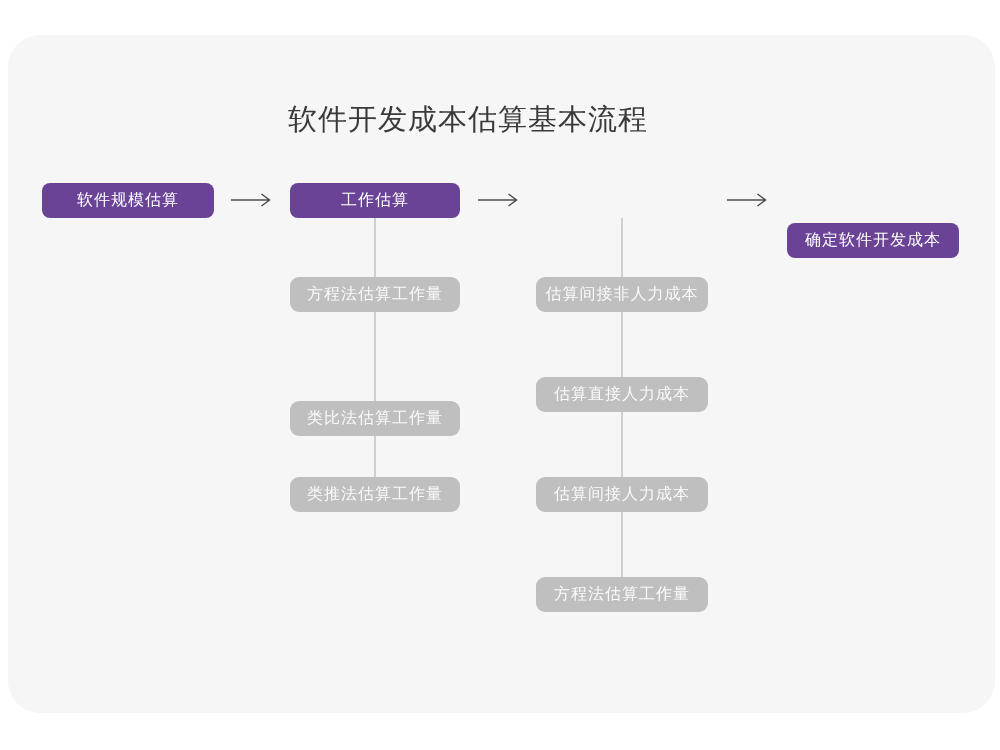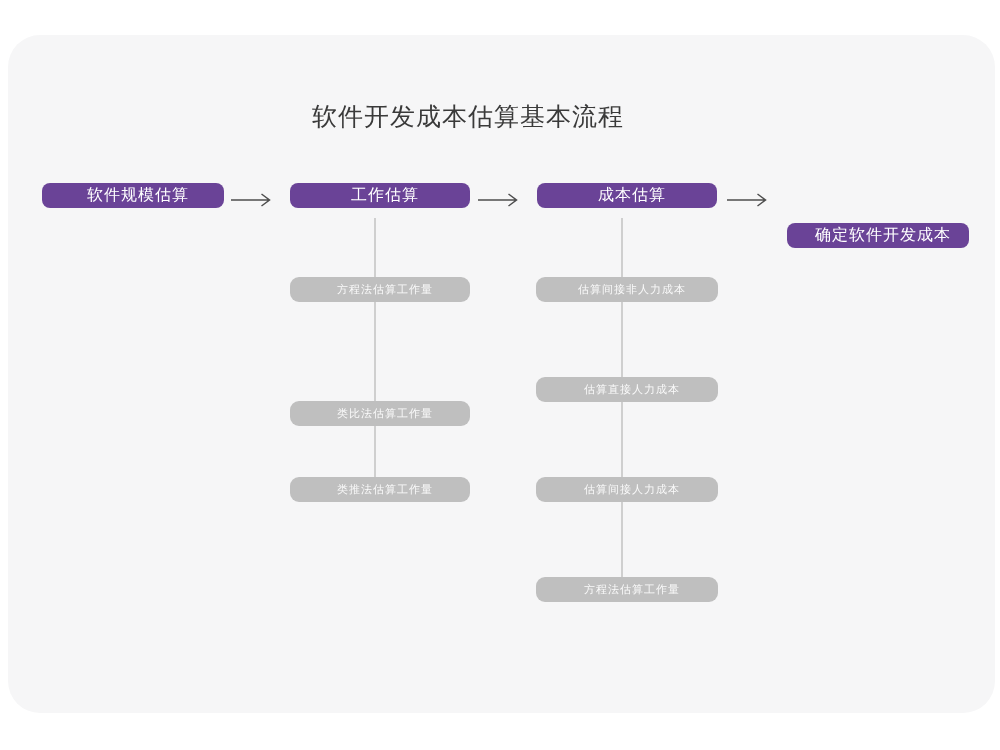--- a/index.html
+++ b/index.html
@@ -16,46 +16,45 @@
     left: 8px; top: 35px;
     width: 987px; height: 678px;
     background: #f6f6f7;
     border-radius: 32px;
   }
   .title {
     position: absolute;
     left: 0; top: 100px;
     width: 936px;
     text-align: center;
-    font-size: 25px;
+    font-size: 29px;
     font-weight: 500;
     letter-spacing: 1px;
     color: #3a3a3a;
   }
   .box {
     position: absolute;
-    height: 25px;
+    height: 35px;
     display: flex;
     align-items: center;
     justify-content: center;
     color: #ffffff;
     font-size: 16px;
     letter-spacing: 1px;
     white-space: nowrap;
     z-index: 2;
-    padding-left: 10px;
   }
   .box.primary {
     background: #6a4397;
     border-radius: 8px;
   }
   .box.secondary {
     background: #bfbfbf;
     border-radius: 9px;
-    font-size: 11px;
+    font-size: 16px;
     color: #fafafa;
   }
   .arrow {
     position: absolute;
     top: 192px;
     width: 44px; height: 16px;
     color: #4d4d4d;
     z-index: 2;
   }
   .arrow svg { display: block; }
@@ -106,21 +105,20 @@
   </div>
 
   <div class="box primary b2">工作估算</div>
 
   <div class="arrow a2">
     <svg width="44" height="16" viewBox="0 0 44 16" fill="none">
       <path d="M1 8 H39 M31.5 2 L39.5 8 L31.5 14" stroke="currentColor" stroke-width="1.5" fill="none"></path>
     </svg>
   </div>
 
-  <div class="box primary b3">成本估算</div>
 
   <div class="arrow a3">
     <svg width="44" height="16" viewBox="0 0 44 16" fill="none">
       <path d="M1 8 H39 M31.5 2 L39.5 8 L31.5 14" stroke="currentColor" stroke-width="1.5" fill="none"></path>
     </svg>
   </div>
 
   <div class="box primary b4">确定软件开发成本</div>
 
   <div class="box secondary w0">方程法估算工作量</div>

